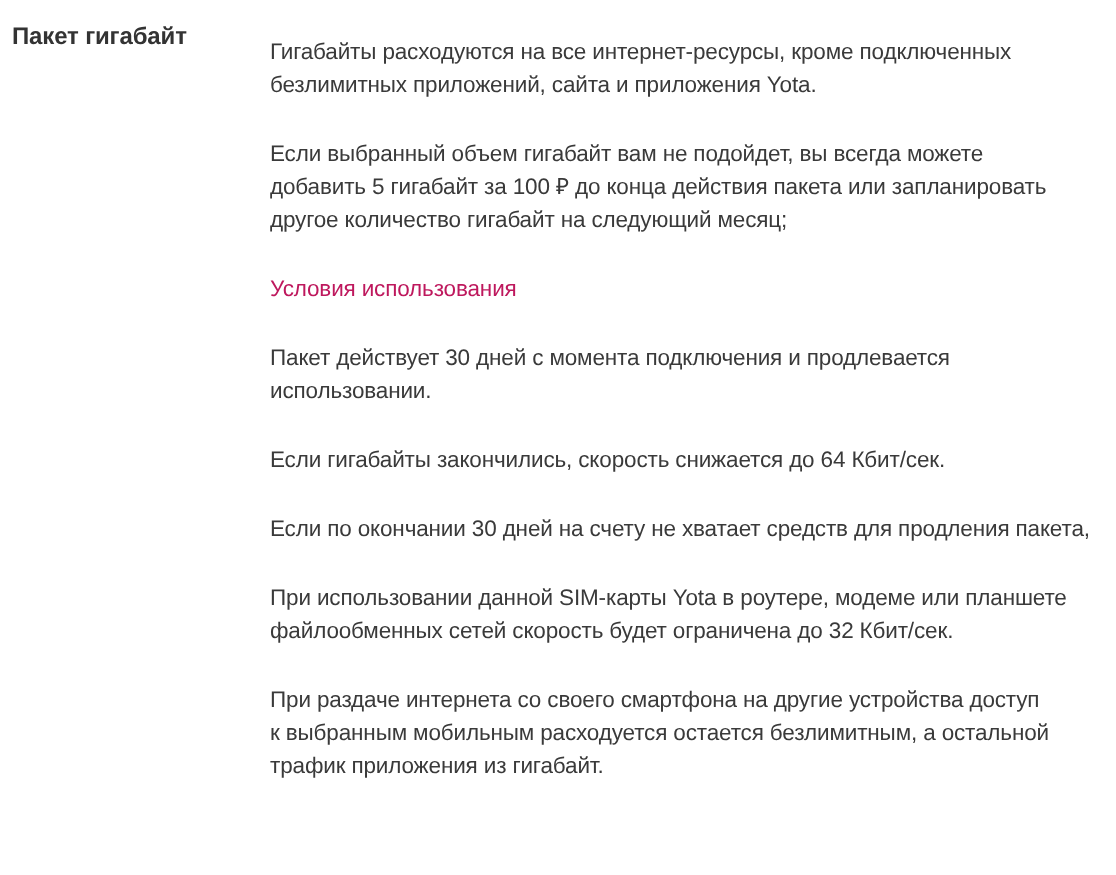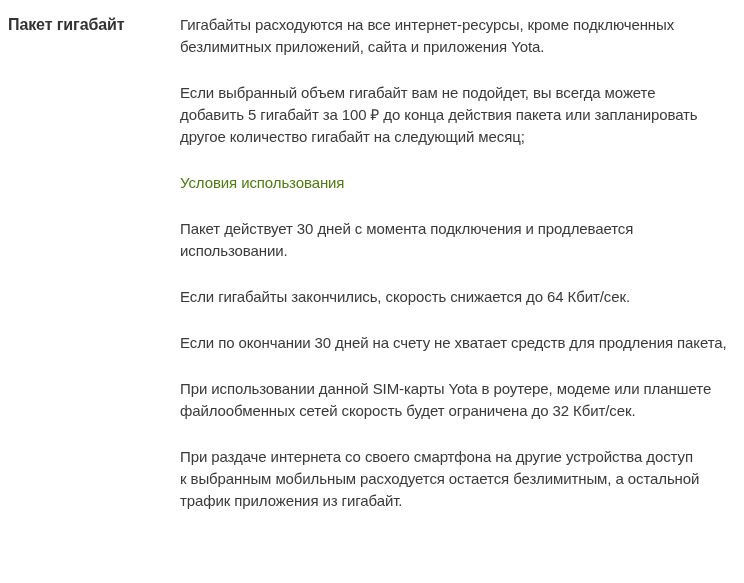--- a/index.html
+++ b/index.html
@@ -30,28 +30,28 @@
     color: #333333;
     letter-spacing: -0.1px;
   }
   .content-col {
     flex: 1;
     font-size: 15px;
     line-height: 22px;
     letter-spacing: -0.1px;
   }
   .content-col p {
-    margin: 0 0 24px 0;
+    margin: 10px 0 24px 0;
   }
   .ln {
     display: block;
     white-space: nowrap;
   }
   .subheading {
-    color: #4d7c0f;
+    color: #be185d;
   }
 </style>
 </head>
 <body>
 
 <div class="page">
   <div class="label-col">
     <div class="term">Пакет гигабайт</div>
   </div>
   <div class="content-col">

